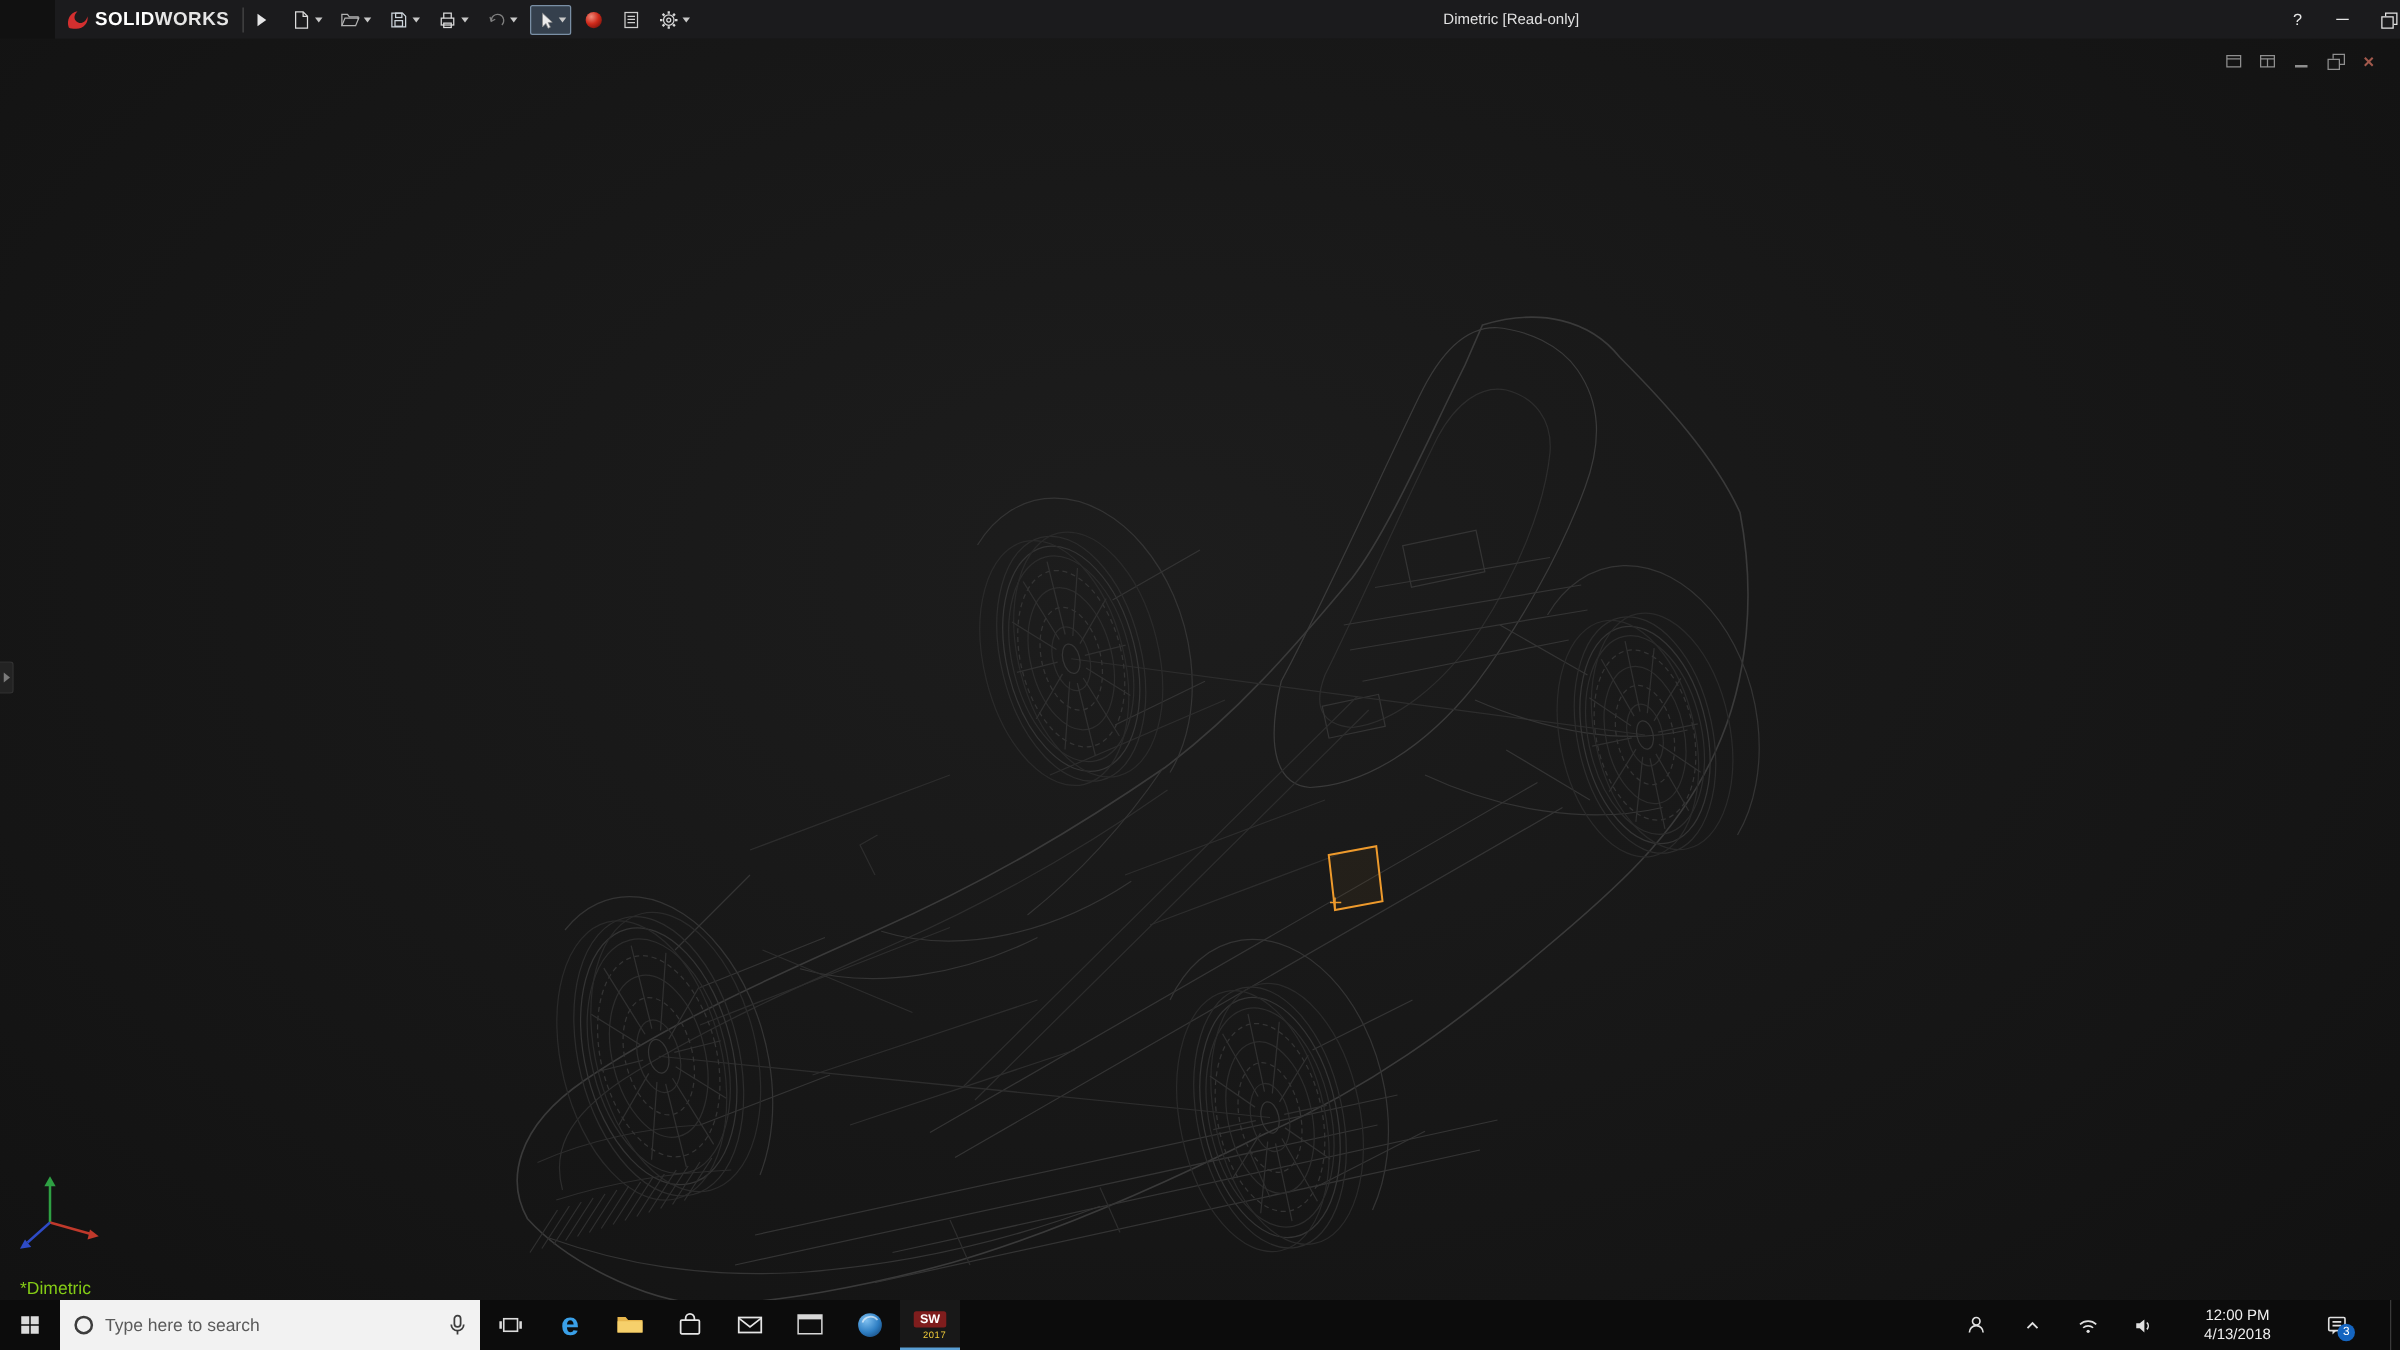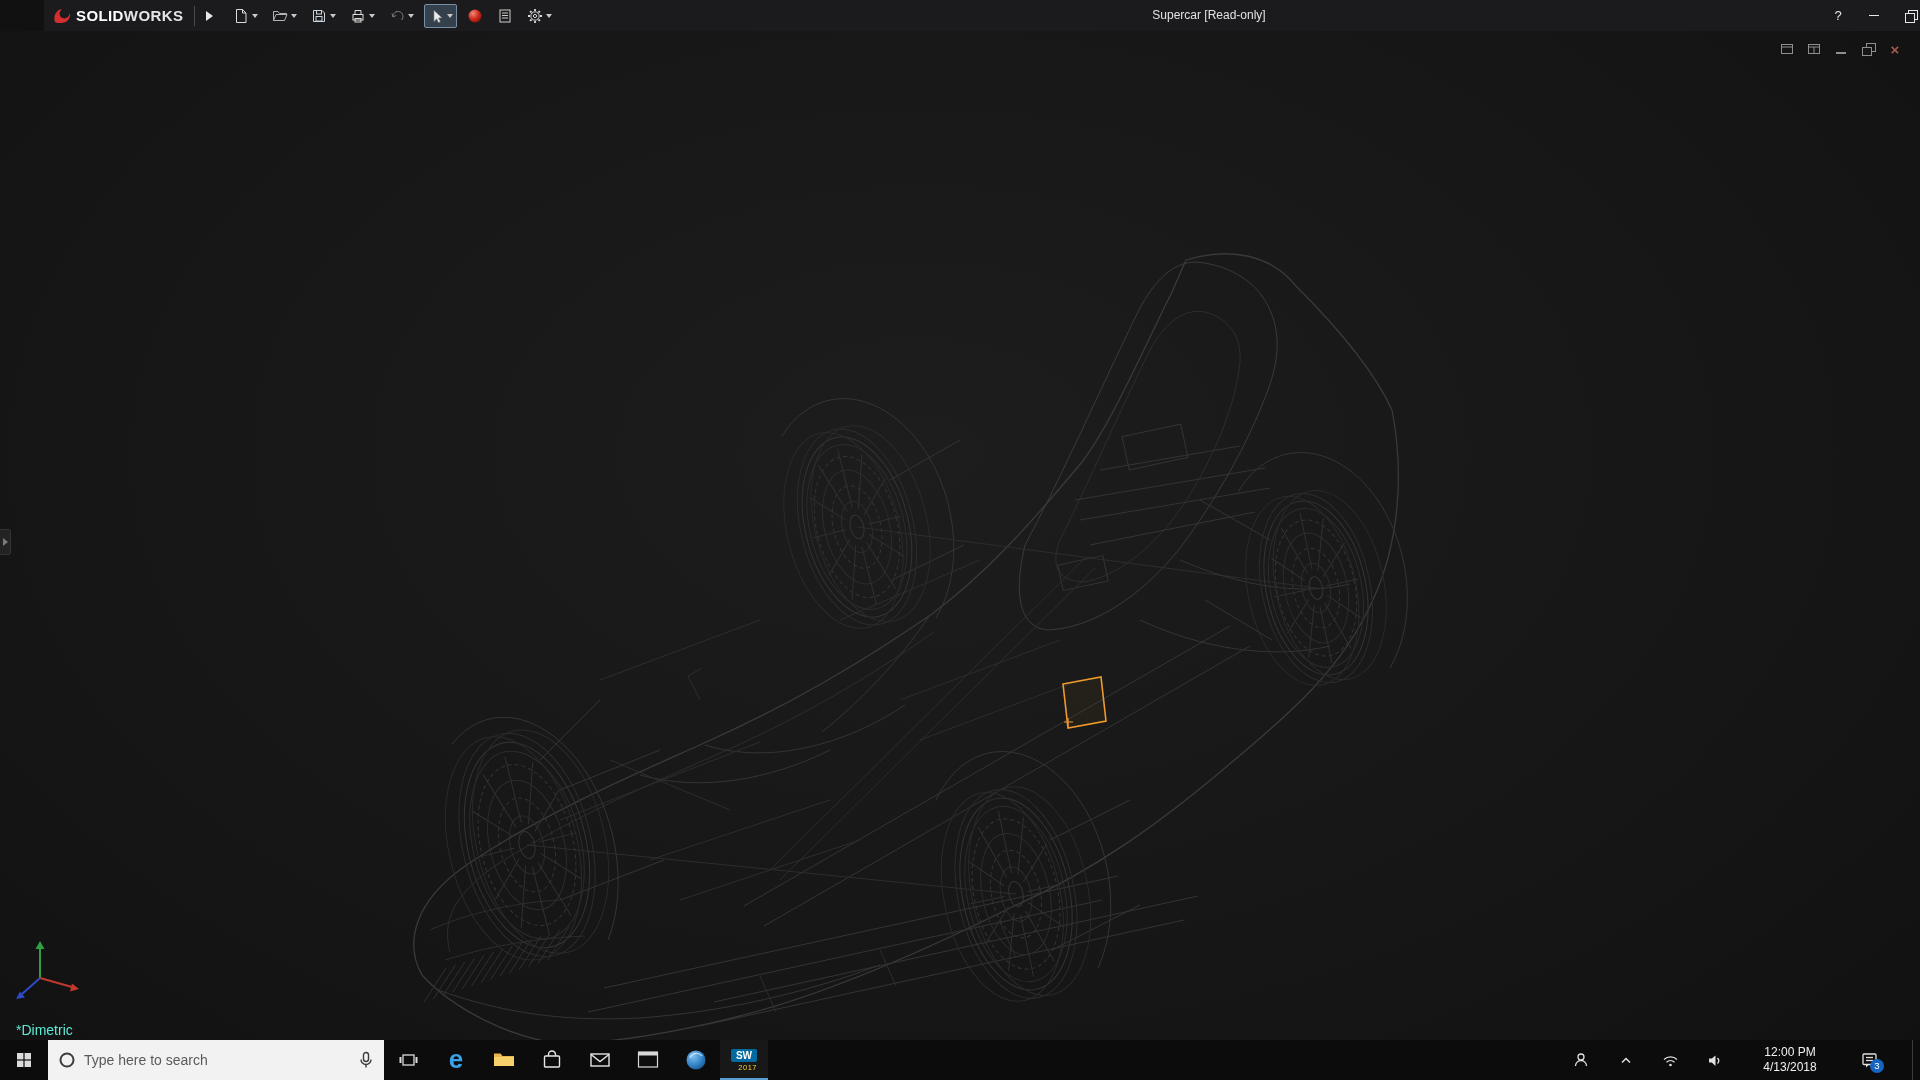--- a/index.html
+++ b/index.html
@@ -37,34 +37,34 @@
   .doc-controls { position:absolute; right:16px; top:40px; display:flex; gap:9px; z-index:2; }
   .doc-ctrl { width:18px; height:18px; display:flex; align-items:center; justify-content:center; }
   .doc-min { width:10px; border-bottom:2px solid #8f8f8f; height:10px; }
   .doc-restore { position:relative; width:13px; height:13px; }
   .doc-restore::before { content:""; position:absolute; left:4px; top:0; width:8px; height:7px; border:1px solid #8f8f8f; }
   .doc-restore::after { content:""; position:absolute; left:0; top:4px; width:8px; height:7px; border:1px solid #8f8f8f; background:#161616; }
   .doc-close { color:#a2594c; font-size:15px; line-height:1; font-weight:bold; }
   .panel-tab { position:absolute; left:0; top:529px; width:11px; height:26px; background:#232323; border:1px solid #333;
     border-left:none; border-radius:0 3px 3px 0; display:flex; align-items:center; justify-content:center; z-index:2; }
   .panel-tab-arrow { width:0; height:0; border-top:4px solid transparent; border-bottom:4px solid transparent; border-left:5px solid #7a7a7a; }
-  .orientation-label { position:absolute; left:16px; top:1022px; font-size:14px; color:#5eead4; z-index:2; }
+  .orientation-label { position:absolute; left:16px; top:1022px; font-size:14px; color:#84cc16; z-index:2; }
 
   
   .taskbar { position:absolute; left:0; bottom:0; width:100%; height:40px; background:#0c0c0c;
     display:flex; align-items:stretch; z-index:6; }
   .tb-btn { width:48px; display:flex; align-items:center; justify-content:center; background:transparent; border:none; }
   .tb-btn.active-app { box-shadow: inset 0 -2px 0 #5a9fd4; background:rgba(255,255,255,.05); }
   .searchbox { width:336px; background:#f2f2f2; display:flex; align-items:center; padding:0 10px; gap:8px; }
   .searchbox input { flex:1; border:none; outline:none; background:transparent; font-size:14px; color:#c2410c;
     font-family:"Liberation Sans", sans-serif; }
   .searchbox input::placeholder { color:#5a5a5a; }
   .edge-e { font-size:26px; font-weight:bold; color:#3aa0e8; line-height:1; transform:translateY(-1px); }
   .sw-badge { width:26px; text-align:center; }
-  .sw-badge .sw-top { display:block; background:#0369a1; color:#fff; font-size:10px; font-weight:bold; border-radius:2px; line-height:13px; }
+  .sw-badge .sw-top { display:block; background:#7f1d1d; color:#fff; font-size:10px; font-weight:bold; border-radius:2px; line-height:13px; }
   .sw-badge .sw-year { display:block; color:#f5cf3a; font-size:7.5px; letter-spacing:.5px; margin-top:1px;text-align:right; }
   .tray { margin-left:auto; display:flex; align-items:center; gap:28px; padding-right:2px; }
   .tray-icon { display:flex; align-items:center; justify-content:center; }
   .clock { width:80px; text-align:center; color:#f0f0f0; font-size:12px; line-height:15px; }
   .action-center { position:relative; width:22px; height:22px; display:flex; align-items:center; justify-content:center; }
   .ac-badge { position:absolute; right:-4px; bottom:-2px; min-width:14px; height:14px; border-radius:7px; background:#1565c0;
     color:#fff; font-size:9.5px; line-height:14px; text-align:center; padding:0 2px; }
   .show-desktop { width:6px; border-left:1px solid #3a3a3a; height:100%; margin-left:4px; }
 </style>
 </head>
@@ -313,21 +313,21 @@
           <line x1="3.1" y1="3.1" x2="4.5" y2="4.5"></line>
             <line x1="11.5" y1="11.5" x2="12.9" y2="12.9"></line>
           <line x1="3.1" y1="12.9" x2="4.5" y2="11.5"></line>
             <line x1="11.5" y1="4.5" x2="12.9" y2="3.1"></line>
         </g>
       </svg>
         <span class="caret"></span>
     </div>
   </div>
 
-  <div class="doc-title">Supercar [Read-only]</div>
+  <div class="doc-title">Dimetric [Read-only]</div>
 
   <div class="win-controls">
     <div class="win-btn">?</div>
     <div class="win-btn">
         <span class="min-glyph"></span>
       </div>
     <div class="win-btn">
         <span class="restore-glyph"></span>
       </div>
     <div class="win-btn">

